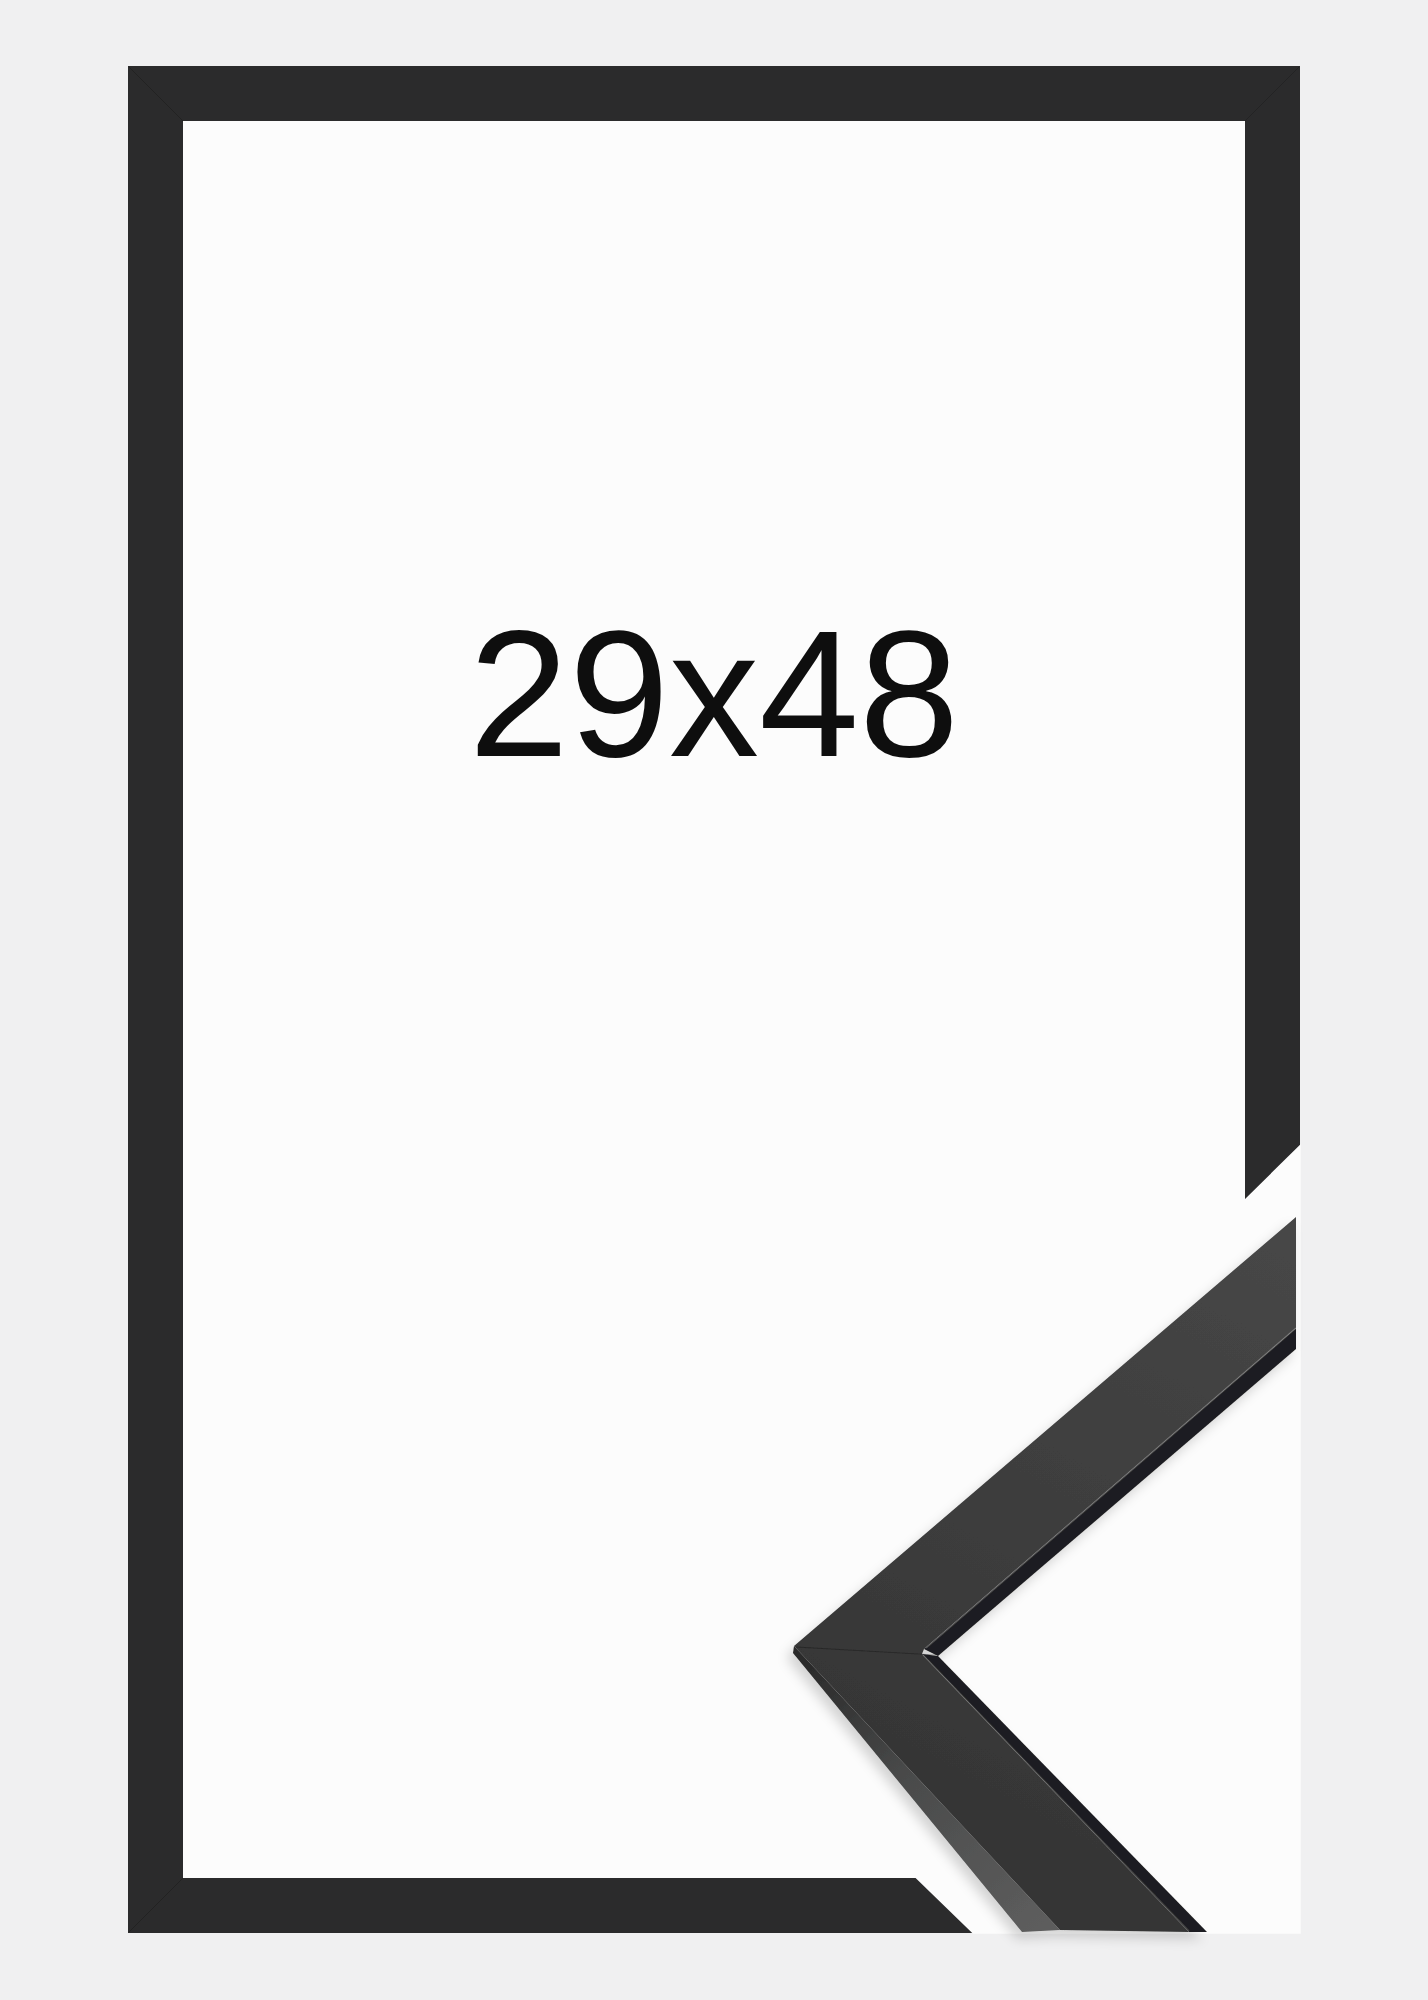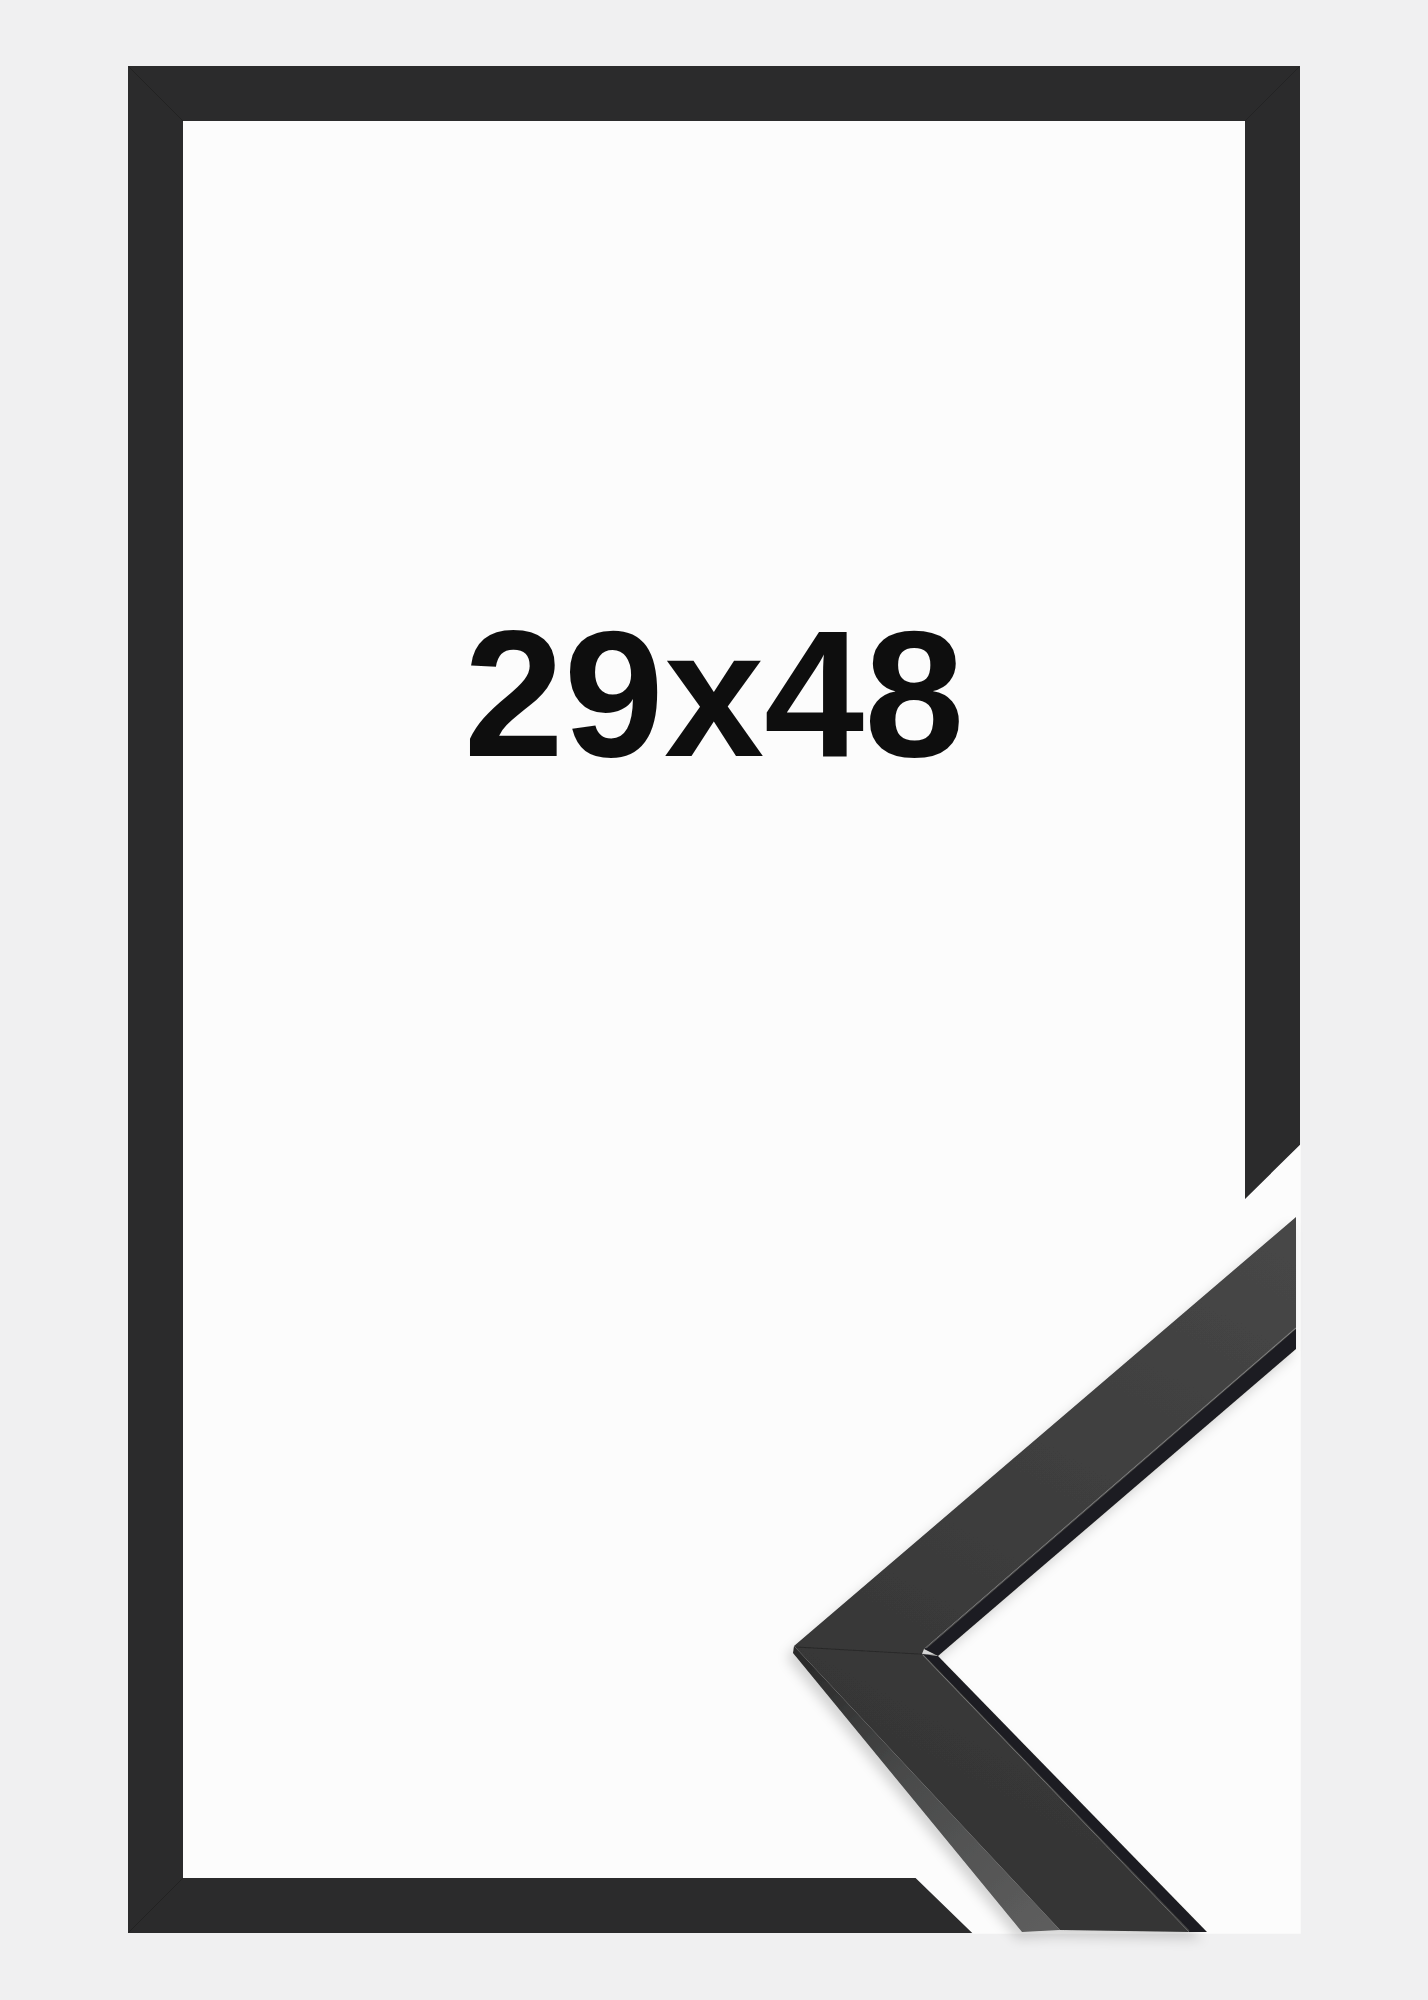--- a/index.html
+++ b/index.html
@@ -33,21 +33,21 @@
   }
   .size-label {
     position: absolute;
     left: 128px;
     top: 589px;
     width: 1172px;
     height: 210px;
     line-height: 210px;
     text-align: center;
     font-size: 180px;
-    font-weight: 700;
+    font-weight: 400;
     letter-spacing: 0px;
     color: #0e0e0e;
     user-select: none;
   }
 </style>
 </head>
 <body>
 
 <div class="stage">
 

